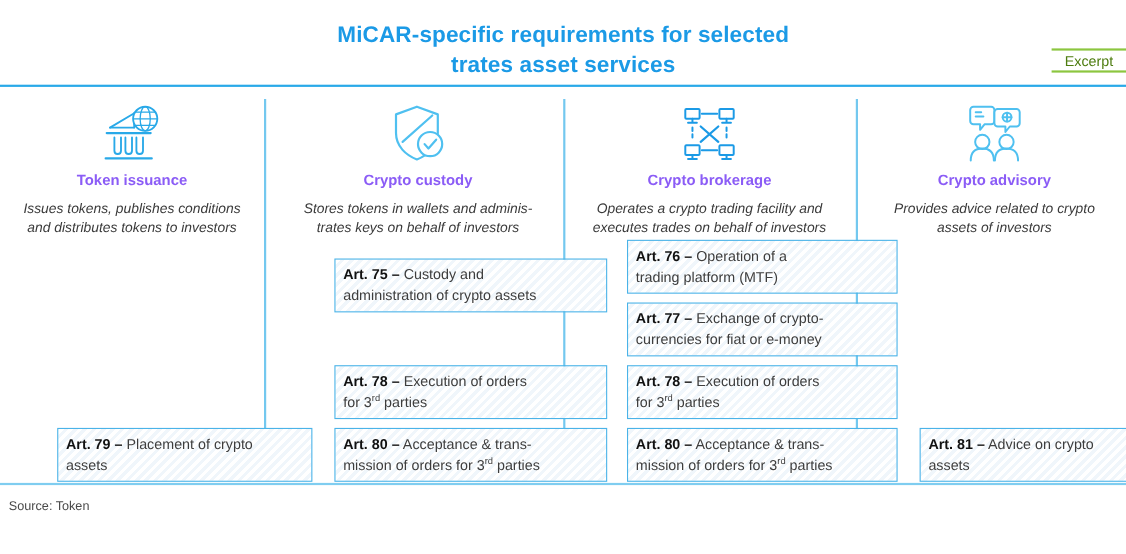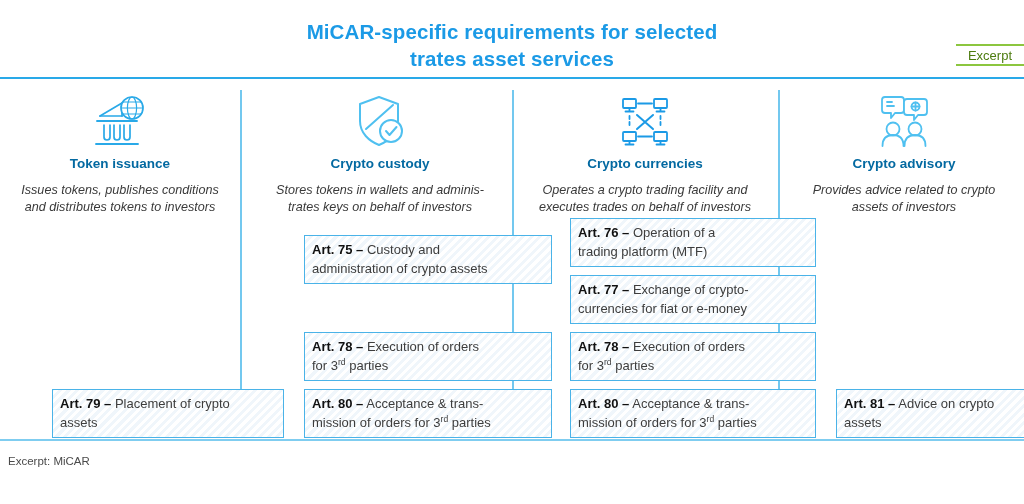--- a/index.html
+++ b/index.html
@@ -51,21 +51,21 @@
   .div-1{left:240px;}
   .div-2{left:512px;}
   .div-3{left:778px;}
 
   .icon{
     height:62px;display:flex;align-items:center;justify-content:center;
     margin-top:2px;
   }
   .col-head{
     text-align:center;font-size:13.5px;font-weight:bold;
-    color:#0369a1;margin-top:4px;
+    color:#8b5cf6;margin-top:4px;
   }
   .col-desc{
     text-align:center;font-size:12.6px;font-style:italic;
     line-height:17px;color:#3a3a3a;margin-top:11px;
     font-family:"Liberation Sans", sans-serif;
   }
 
   
   .boxes{position:absolute;left:0;bottom:0;width:100%;padding-left:48px;}
   .box{
@@ -194,21 +194,21 @@
             <rect x="37" y="39" width="13" height="9" rx="1"></rect>
             <path d="M43.5 48 V51 M39.5 51.5 H47.5"></path>
             <path d="M21 10.5 H35"></path>
             <path d="M21 43.5 H35"></path>
             <path d="M12.5 23 V35" stroke-dasharray="3 3"></path>
             <path d="M43.5 23 V35" stroke-dasharray="3 3"></path>
             <path d="M20 22 L36 36 M36 22 L20 36" stroke-width="2"></path>
           </g>
         </svg>
       </div>
-      <div class="col-head">Crypto currencies</div>
+      <div class="col-head">Crypto brokerage</div>
       <div class="col-desc">
         <div>Operates a crypto trading facility and</div>
         <div>executes trades on behalf of investors</div>
       </div>
       <div class="boxes">
         <div class="box">
           <b>Art. 76</b> <span class="dash">–</span>
           <span>Operation of a</span><br>
           <span>trading platform (MTF)</span>
         </div>
@@ -259,15 +259,15 @@
           <b>Art. 81</b> <span class="dash">–</span>
           <span>Advice on crypto</span><br>
           <span>assets</span>
         </div>
       </div>
     </div>
 
   </div>
 
   <div class="hrule-bottom"></div>
-  <div class="source">Excerpt: MiCAR</div>
+  <div class="source">Source: Token</div>
 
 </div>
 
 </body></html>

